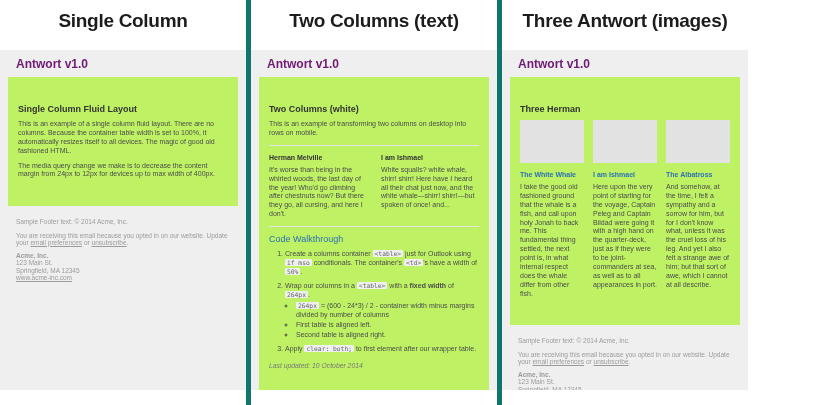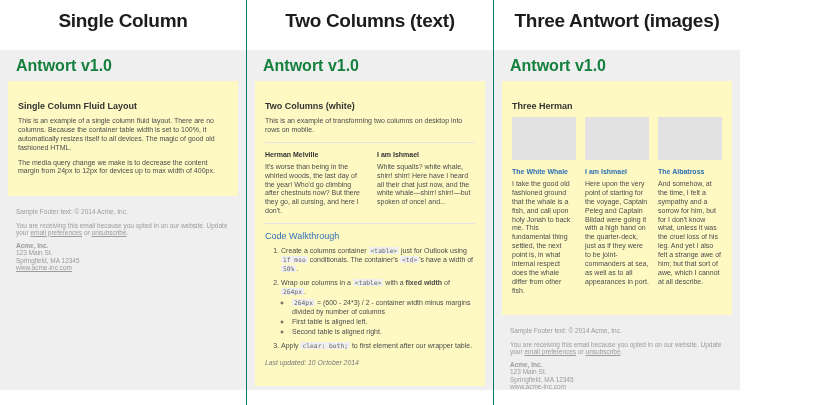--- a/index.html
+++ b/index.html
@@ -5,48 +5,48 @@
   * { box-sizing: border-box; }
   html, body { margin: 0; padding: 0; }
   body {
     width: 825px; height: 405px;
     background: #ffffff;
     font-family: "Liberation Sans", sans-serif;
     overflow: hidden;
   }
   .board { display: flex; width: 672px; height: 405px; }
   .panel { width: 275px; height: 405px; }
-  .panel + .panel { border-left: 1px solid #0f766e; }
+  .panel + .panel { border-left: 5px solid #0f766e; }
 
   .panel-title {
     margin: 9px 6px 0;
     text-align: center;
     font-size: 19px;
     font-weight: bold;
     color: #1c1c1c;
     letter-spacing: -0.3px;
     line-height: 23px;
   }
 
   .email-card {
     width: 246px; height: 340px;
     margin: 18px auto 0;
     background: #efeff0;
     overflow: hidden;
   }
   .brand {
     padding: 7px 16px 6px;
-    font-size: 16px;
+    font-size: 12px;
     font-weight: bold;
-    color: #15803d;
+    color: #701a75;
   }
   .content-box {
-    background: #fef9c3;
+    background: #bef264;
     margin: 0 8px;
-    padding: 20px 10px;
+    padding: 27px 10px;
   }
   .box-heading {
     font-size: 9px; font-weight: bold; color: #333333;
     margin: 0 0 5px; line-height: 11px;
   }
   .body-text {
     font-size: 7px; line-height: 1.27; color: #4b4b4b; margin: 0;
   }
   .body-text + .body-text { margin-top: 6px; }
   .rule { border: none; border-top: 1px solid #e4e4e4; margin: 7px 0; height: 0; }

